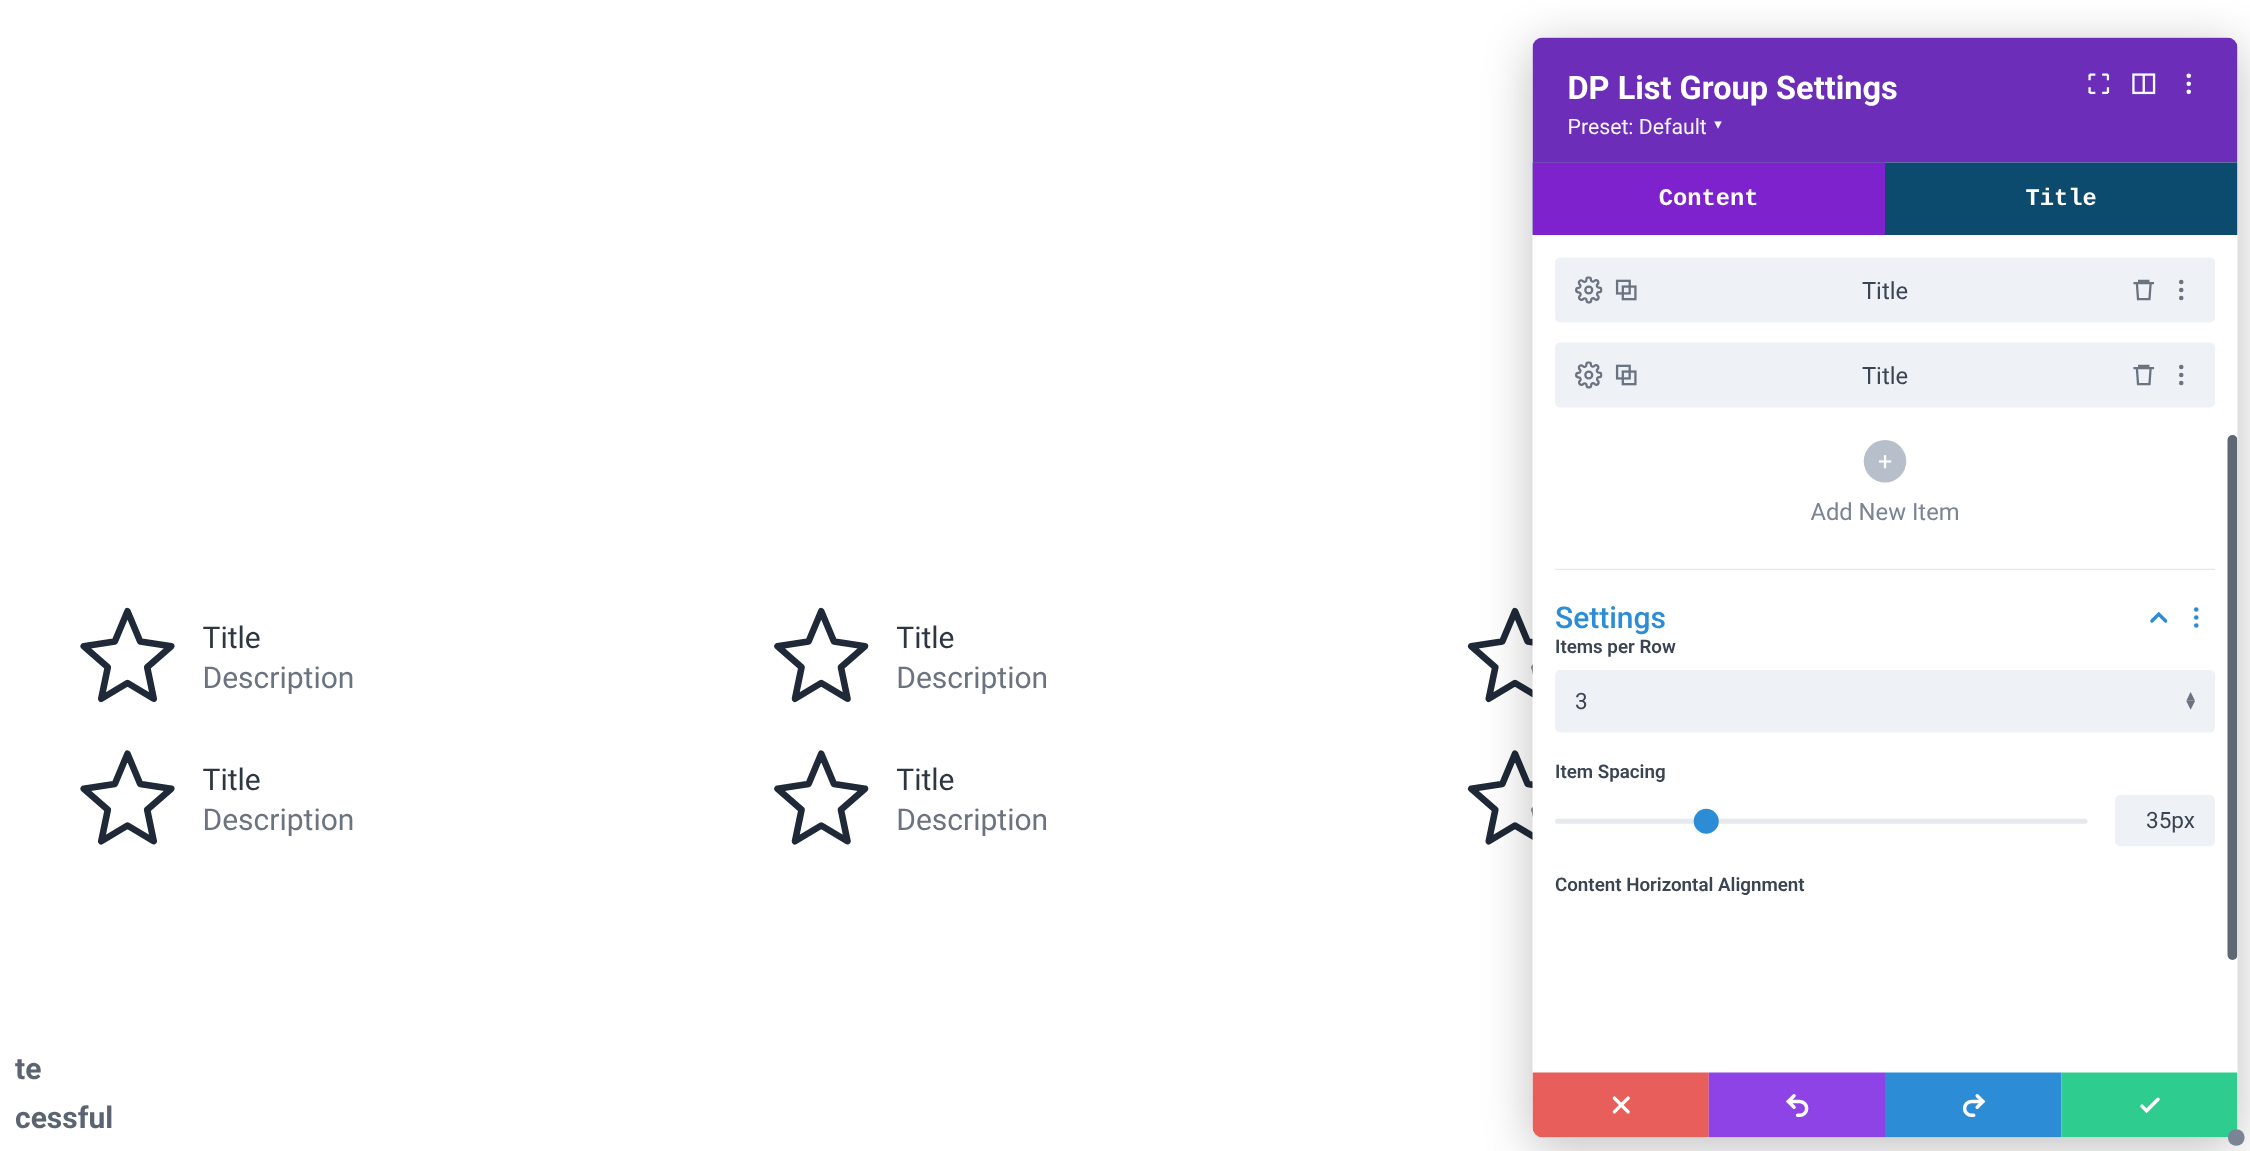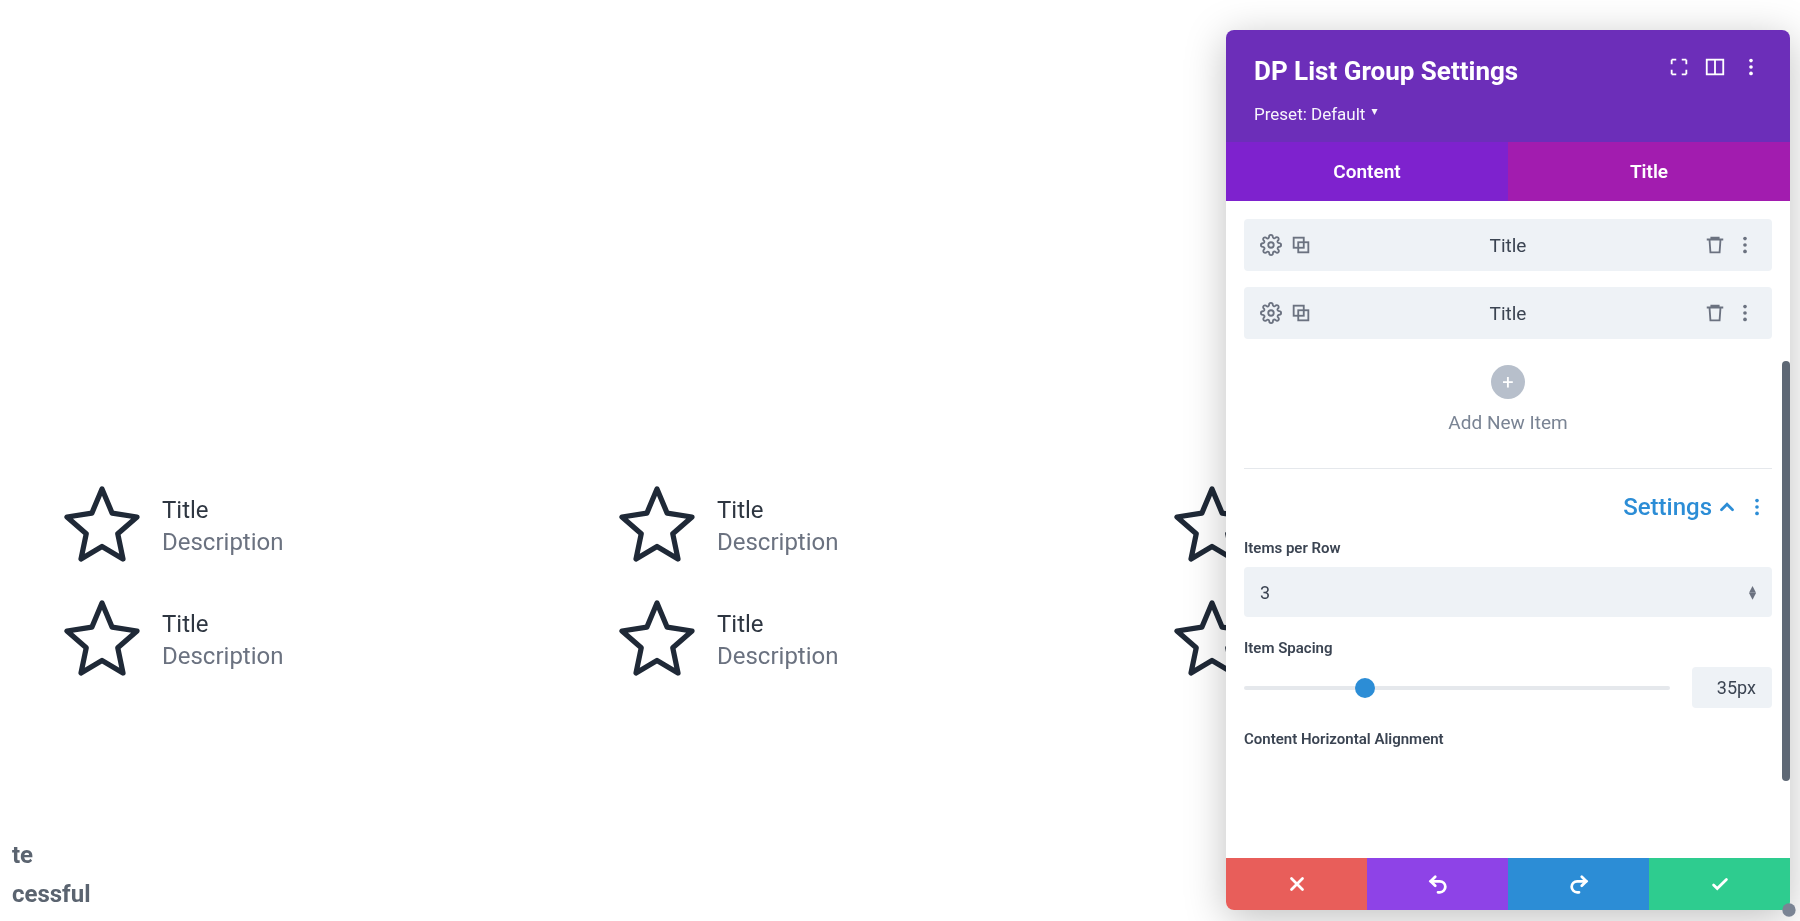--- a/index.html
+++ b/index.html
@@ -76,38 +76,39 @@
   padding: 26px 28px 18px;
   display: flex;
   align-items: flex-start;
   gap: 14px;
 }
 .panel-header-titles { flex: 1; }
 .panel-title { font-size: 26px; font-weight: 700; }
 .panel-preset {
   font-size: 17px;
   font-weight: 400;
-  margin-top: 18px;
+  margin-top: 6px;
   opacity: .95;
   display: inline-flex;
   align-items: flex-start;
   gap: 6px;
   cursor: pointer;
 }
 .panel-preset .caret { font-size: 12px; }
 .hdr-icon {
   width: 22px; height: 22px;
   color: #fff;
   cursor: pointer;
   display:flex; align-items:center; justify-content:center;
 }
 
 .tabs {
   display: flex;
-  background: #a21caf;
+  background: #0c4a6e;
+  font-family: Liberation Mono, monospace;
 }
 .tab {
   flex: 1;
   text-align: center;
   padding: 18px 0;
   color: #fff;
   font-size: 19px;
   font-weight: 600;
   cursor: pointer;
 }
@@ -164,22 +165,20 @@
 }
 
 .divider { height: 1px; background: #e5e8ec; margin: 0 18px; }
 
 .section {
   padding: 24px 18px 10px;
 }
 .section-head {
   display: flex;
   align-items: center;
-  margin-bottom: 18px;
-  text-align: right;
 }
 .section-title {
   font-size: 24px;
   color: #2c8dd6;
   font-weight: 500;
   flex: 1;
 }
 .section-head .row-icon { color: #2c8dd6; }
 
 .field { margin-bottom: 22px; }

